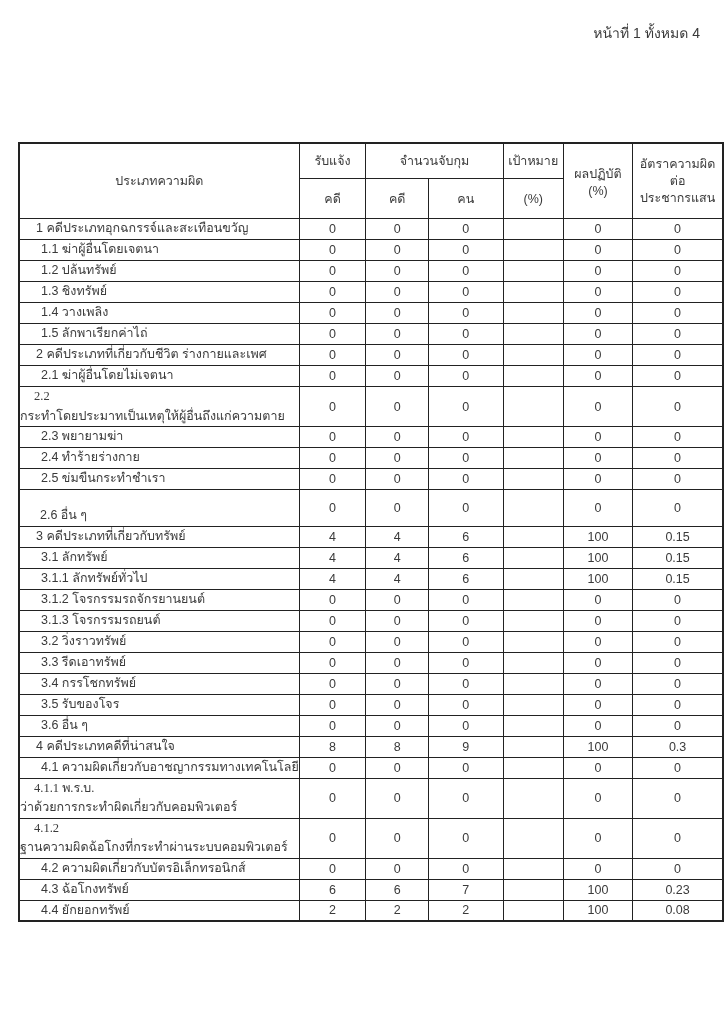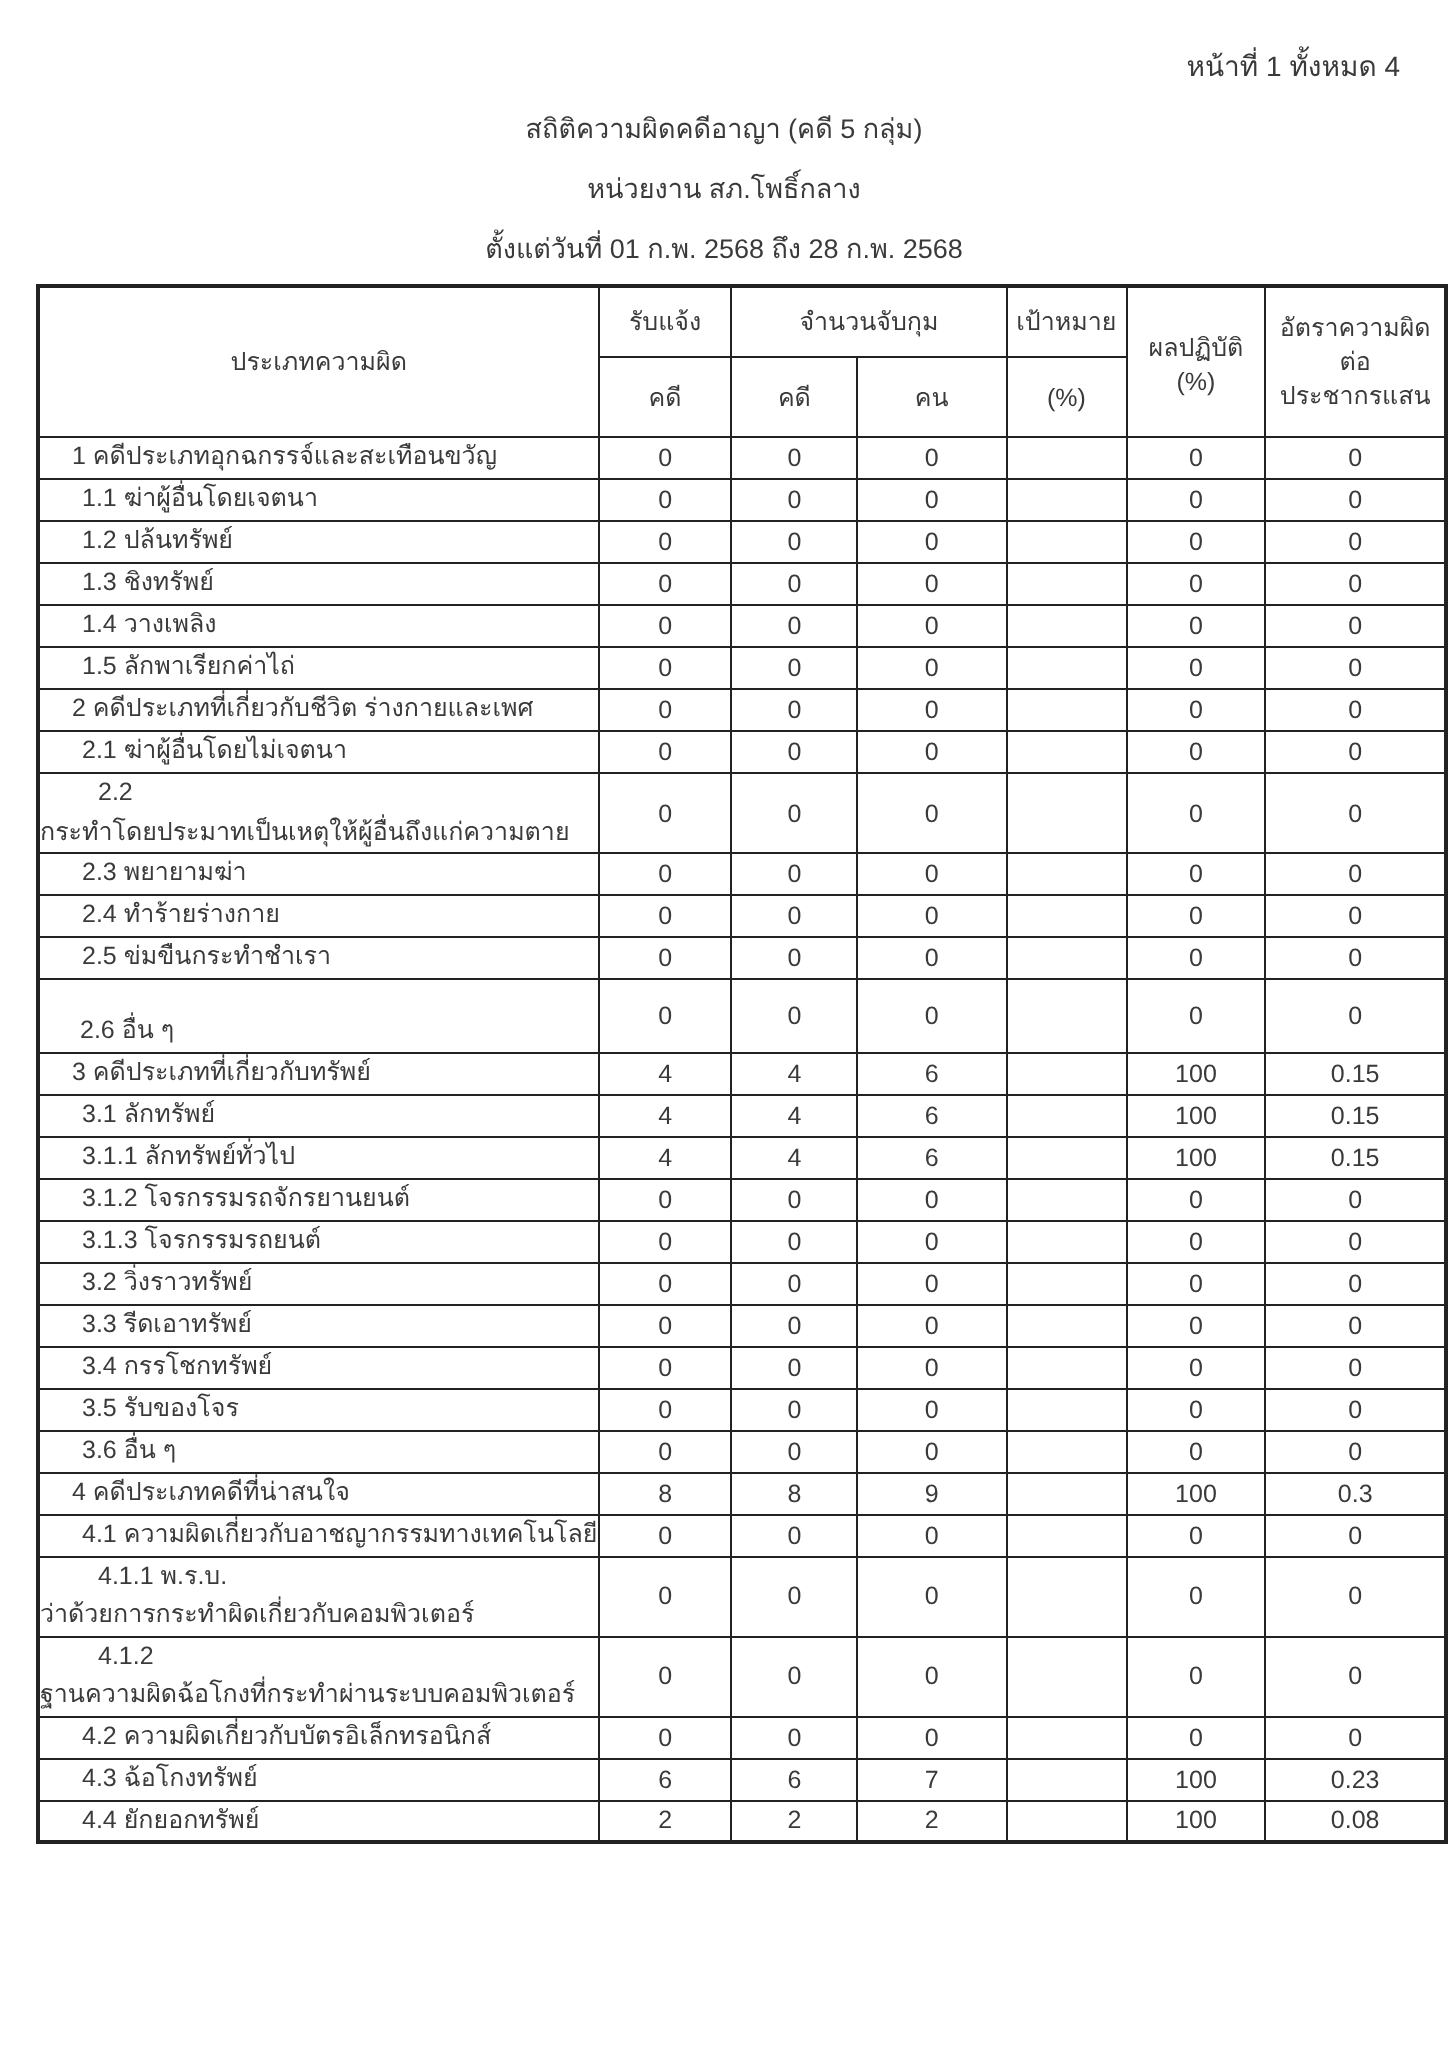--- a/index.html
+++ b/index.html
@@ -66,37 +66,32 @@
     text-align: left;
     padding: 1px 2px;
   }
   td.label-cell .l1, td.label-cell .l2 {
     line-height: 19.5px;
     white-space: nowrap;
   }
   .indent-major { padding-left: 16px; }
   .indent-sub   { padding-left: 21px; }
   .indent-deep  { padding-left: 20px; margin-top: 16px; }
-  .indent-two   { padding-left: 29px; }
+  .indent-two   { padding-left: 14px; font-family: Liberation Serif, serif; }
   td.num {
     text-align: center;
   }
 </style>
 </head>
 <body>
 
 <div class="sheet">
 
   <div class="page-info">หน้าที่ 1 ทั้งหมด 4</div>
 
-  <div class="titles">
-    <div class="t-line">สถิติความผิดคดีอาญา (คดี 5 กลุ่ม)</div>
-    <div class="t-line">หน่วยงาน สภ.โพธิ์กลาง</div>
-    <div class="t-line">ตั้งแต่วันที่ 01 ก.พ. 2568 ถึง 28 ก.พ. 2568</div>
-  </div>
 
   <table class="stats">
     <colgroup>
       <col style="width:233px">
       <col style="width:71px">
       <col style="width:67px">
       <col style="width:80px">
       <col style="width:63px">
       <col style="width:73px">
       <col style="width:94px">

